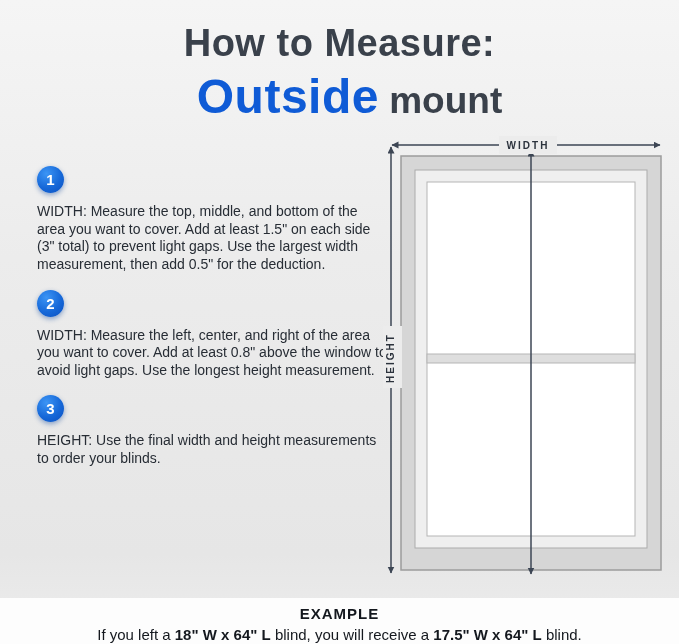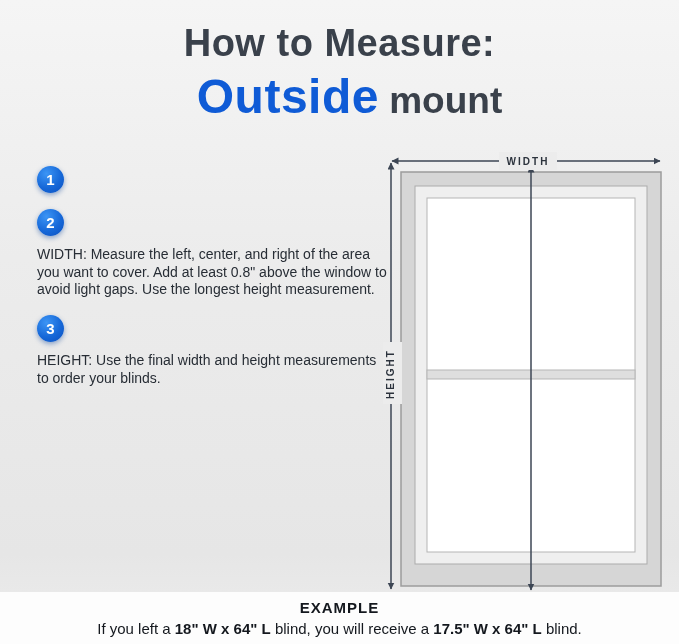--- a/index.html
+++ b/index.html
@@ -24,37 +24,37 @@
     width:27px; height:27px; border-radius:50%;
     background:radial-gradient(circle at 35% 28%, #3c95f5 0%, #1668d8 55%, #0a4fc0 100%);
     color:#fff; font-size:15px; font-weight:700;
     display:flex; align-items:center; justify-content:center;
     box-shadow:0 2px 5px rgba(13,70,160,.45);
     margin-bottom:10px;
   }
   .step-text { font-size:14px; line-height:1.26; color:#272d35; }
 
   
-  .diagram { position:absolute; left:383px; top:148px; width:285px; height:452px;text-align:right; }
+  .diagram { position:absolute; left:383px; top:132px; width:285px; height:452px;text-align:right; }
   .diagram-svg { width:100%; height:100%; display:block; }
   .casing { fill:#d6d6d6; stroke:#9c9c9c; stroke-width:1.5; }
   .sash   { fill:#efefef; stroke:#ababab; stroke-width:1; }
   .glass  { fill:#ffffff; stroke:#b5b5b5; stroke-width:1; }
   .rail   { fill:#dedede; stroke:#b5b5b5; stroke-width:1; }
   .mline  { stroke:var(--arrow); stroke-width:1.5; fill:none; }
   .arrowhead { fill:var(--arrow); }
   .labelbg { fill:#ececec; }
   .mlabel {
     fill:#2c333d; font-family:"Liberation Sans","DejaVu Sans",sans-serif;
     font-size:10px; font-weight:700; letter-spacing:2px;
   }
 
   
   .footer {
-    position:absolute; left:0; right:0; bottom:0; height:52px;
+    position:absolute; left:0; right:0; bottom:0; height:46px;
     background:#fdfdfd; text-align:center; padding-top:7px;
   }
   .example-heading { font-size:15px; font-weight:700; letter-spacing:1px; color:#14181e; }
   .example-text { font-size:15px; color:#14181e; margin-top:4px; }
   .example-text b { font-weight:700; }
 </style>
 </head>
 <body>
 
 <div class="page">
@@ -62,20 +62,21 @@
   <header class="header">
     <div class="title-line1">How to Measure:</div>
     <div class="title-line2"><span class="title-emph">Outside</span><span> mount</span></div>
   </header>
 
   <section class="steps">
     <div class="step">
       <div class="badge">
           <span>1</span>
         </div>
+      <p class="step-text"><span>WIDTH:</span><span> Measure the top, middle, and bottom of the area you want to cover. Add at least 1.5" on each side (3" total) to prevent light gaps. Use the largest width measurement, then add 0.5" for the deduction.</span></p>
     </div>
     <div class="step">
       <div class="badge">
           <span>2</span>
         </div>
       <p class="step-text"><span>WIDTH:</span><span> Measure the left, center, and right of the area you want to cover. Add at least 0.8" above the window to avoid light gaps. Use the longest height measurement.</span></p>
     </div>
     <div class="step">
       <div class="badge">
           <span>3</span>

